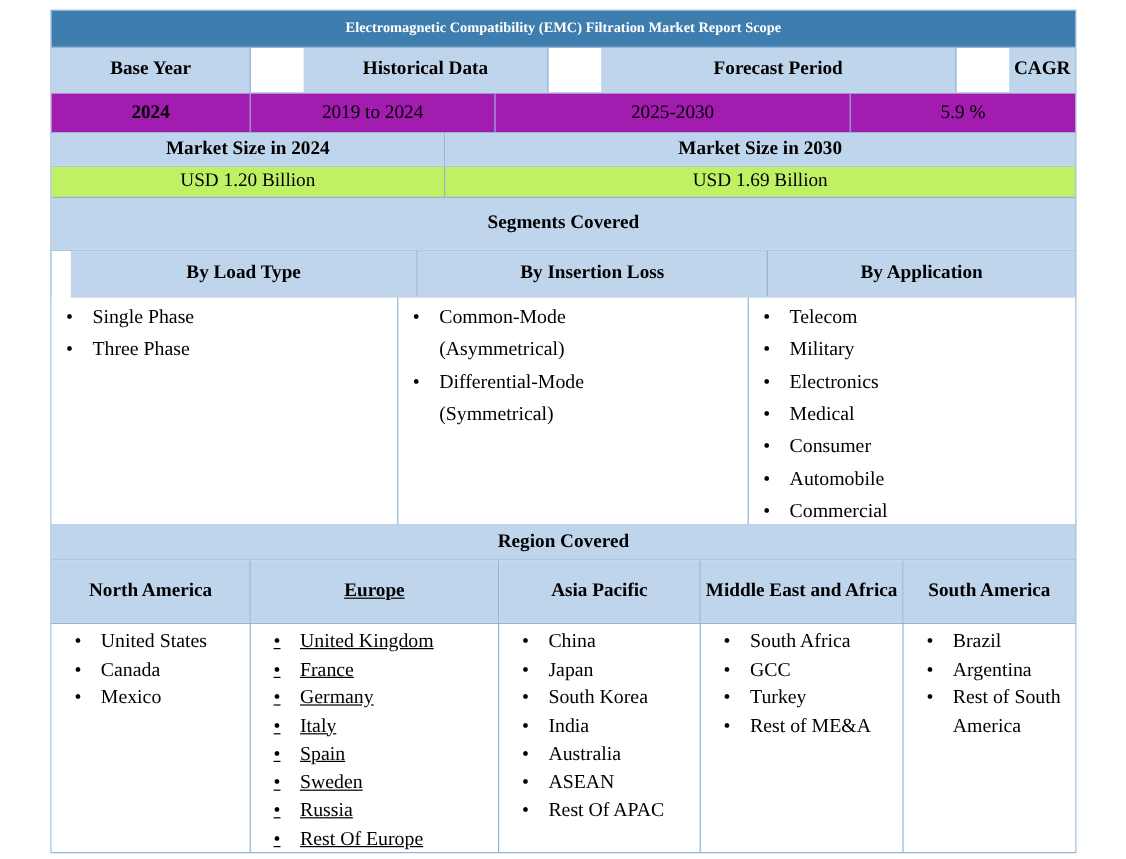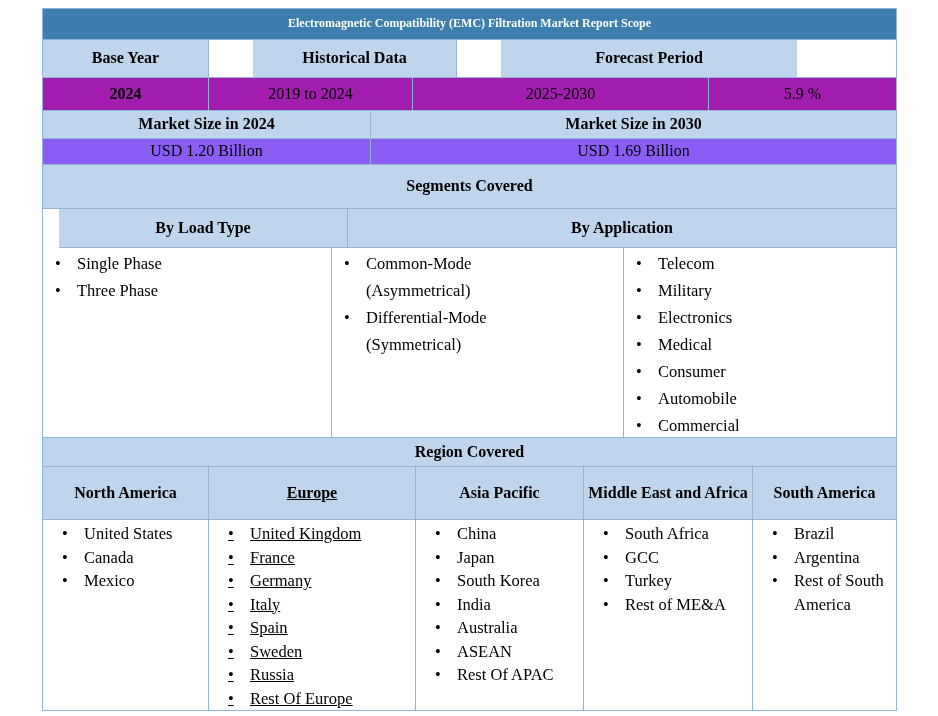--- a/index.html
+++ b/index.html
@@ -26,21 +26,21 @@
   .cell:last-child{border-right:none;}
   .hdr{background:var(--header-bg);font-weight:bold;}
   .title-row{height:31px;}
   .title-row .cell{
     background:var(--title-bg);color:var(--title-text);
     font-weight:bold;width:100%;font-size:12px;
   }
   .head4{height:38px;gap:44px;}
   .data4{height:33px;background:#a21caf;justify-content:flex-end;}
   .head2{height:28px;}
-  .data2{height:26px;background:#8b5cf6;}
+  .data2{height:26px;background:#bef264;}
   .section-seg{height:44px;}
   .section-reg{height:29px;}
   .seg-heads{height:39px;margin-left:16px;}
   .seg-lists{height:190px;background:#fff;}
   .reg-heads{height:53px;}
   .reg-lists{height:190px;background:#fff;}
   
   .c1{width:166px;} .c2{width:204px;} .c3{width:296px;} .c4{flex:1;}
   
   .m1{width:328px;} .m2{flex:1;}
@@ -67,20 +67,21 @@
 <div class="report-table">
 
   <div class="row title-row">
     <div class="cell">Electromagnetic Compatibility (EMC) Filtration Market Report Scope</div>
   </div>
 
   <div class="row head4">
     <div class="cell hdr c1">Base Year</div>
     <div class="cell hdr c2">Historical Data</div>
     <div class="cell hdr c3">Forecast Period</div>
+    <div class="cell hdr c4">CAGR</div>
   </div>
 
   <div class="row data4">
     <div class="cell c1 bold">2024</div>
     <div class="cell c2">2019 to 2024</div>
     <div class="cell c3">2025-2030</div>
     <div class="cell c4">5.9 %</div>
   </div>
 
   <div class="row head2">
@@ -92,20 +93,21 @@
     <div class="cell m1">USD 1.20 Billion</div>
     <div class="cell m2">USD 1.69 Billion</div>
   </div>
 
   <div class="row section-seg">
     <div class="cell hdr full">Segments Covered</div>
   </div>
 
   <div class="row seg-heads">
     <div class="cell hdr s1">By Load Type</div>
+    <div class="cell hdr s2">By Insertion Loss</div>
     <div class="cell hdr s3">By Application</div>
   </div>
 
   <div class="row seg-lists">
     <div class="cell list-cell s1">
       <ul class="blist">
           <li>
             <span class="bullet">•</span>
             <span class="li-text">Single Phase</span>
           </li>

